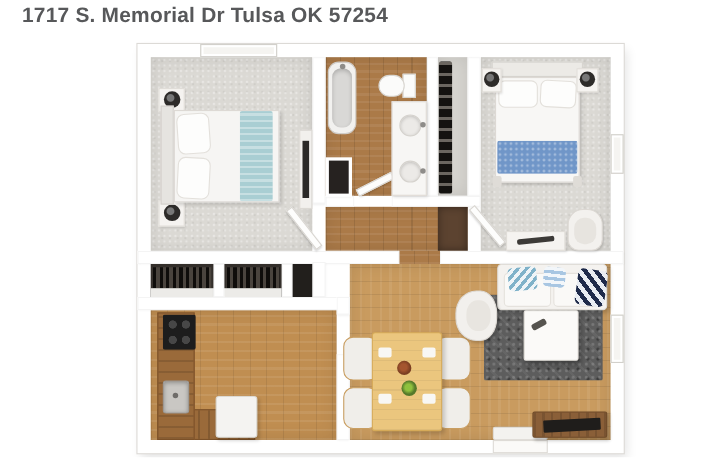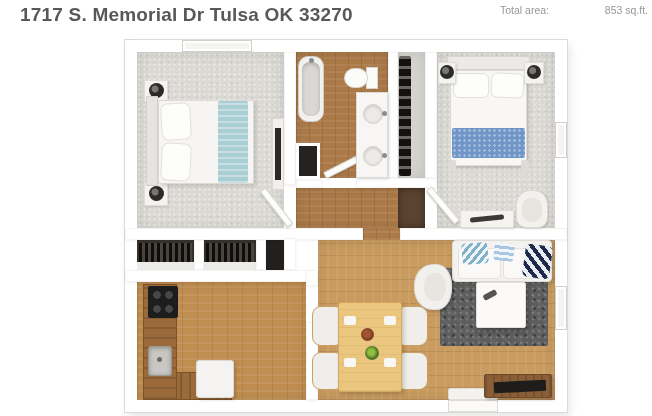--- a/index.html
+++ b/index.html
@@ -32,27 +32,23 @@
   .window{background:#f5f4f1;border:1px solid #d2d0cb;box-shadow:inset 0 0 0 2px #fff;}
   .door{background:#fdfdfc;border:1px solid #d8d5d0;box-shadow:1px 1px 2px rgba(0,0,0,0.18);}
   .white-furn{background:#f5f3f0;border:1px solid #e0ddd8;box-shadow:1px 1px 2px rgba(0,0,0,0.12);}
   .dark{background:#35302c;}
 </style>
 </head>
 <body>
 
 <div class="page">
 
-  <div class="title">1717 S. Memorial Dr Tulsa OK 33270</div>
+  <div class="title">1717 S. Memorial Dr Tulsa OK 57254</div>
 
   <div class="info">
-    <div class="row2">
-      <span>Total area:</span>
-      <span>853 sq.ft.</span>
-    </div>
   </div>
 
   <div class="plan">
 
     <div class="floor carpet" style="left:12px;top:12px;width:147px;height:178px;"></div>
     <div class="floor wood" style="left:171px;top:12px;width:92px;height:126px;"></div>
     <div class="floor carpet" style="left:273px;top:12px;width:27px;height:126px;background:#d7d5d0;"></div>
     <div class="floor carpet" style="left:312px;top:12px;width:118px;height:178px;"></div>
     <div class="floor wood" style="left:171px;top:148px;width:129px;height:40px;"></div>
     <div style="left:273px;top:148px;width:27px;height:40px;background:#5c4330;box-shadow:inset 0 0 8px rgba(0,0,0,.4);"></div>

